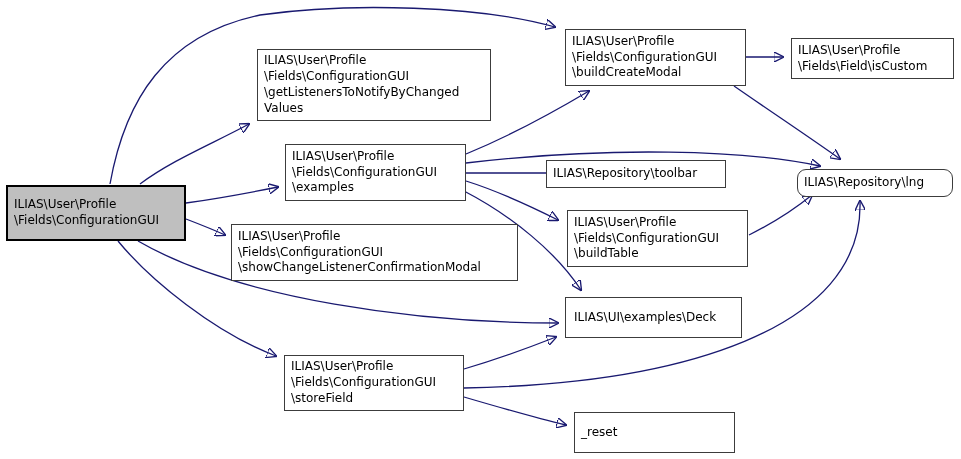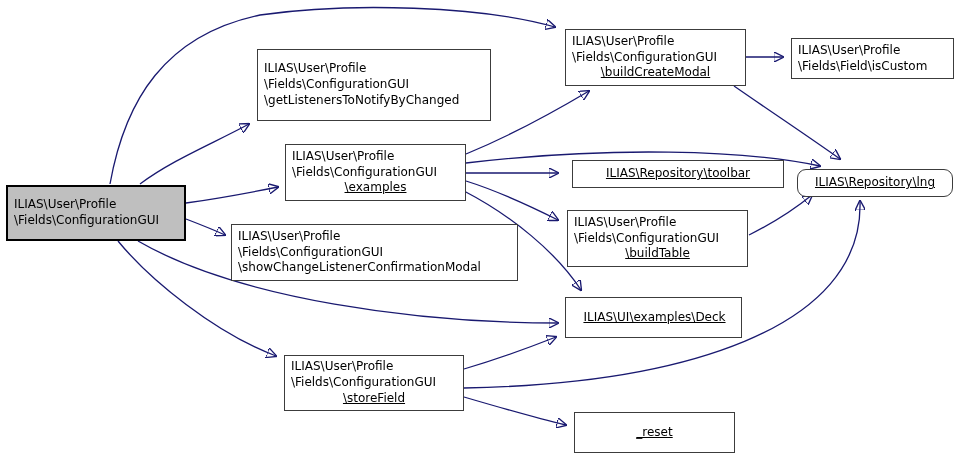--- a/index.html
+++ b/index.html
@@ -26,31 +26,31 @@
     position:absolute;
     box-sizing:border-box;
     background:var(--node_fill);
     border:1px solid var(--node_border);
     display:flex;flex-direction:column;justify-content:center;
     padding:2px 6px;
     line-height:1.32;
     cursor:pointer;
   }
   .node .nl{white-space:pre-line;text-align:left;}
-  .node .nc{text-align:center;white-space:pre;text-decoration:underline;}
+  .node .nc{white-space:pre;}
   .node.hl{background:var(--highlight_fill);border:2px solid #000;}
 
   
   .n-createCmd{left:6px;top:185px;width:180px;height:56px;}
   .n-getListeners{left:257px;top:49px;width:234px;height:72px;}
   .n-showCmd{left:285px;top:144px;width:181px;height:57px;}
   .n-showChangeModal{left:231px;top:224px;width:287px;height:57px;}
   .n-buildCreateModal{left:565px;top:29px;width:181px;height:57px;}
   .n-isCustom{left:791px;top:38px;width:163px;height:41px;}
-  .n-toolbar{left:572px;top:160px;width:212px;height:28px;}
+  .n-toolbar{left:546px;top:160px;width:180px;height:28px;}
   .n-buildTable{left:567px;top:210px;width:181px;height:57px;}
   .n-deckRepository{left:565px;top:297px;width:177px;height:41px;padding-left:8px;}
   .n-lng{left:797px;top:169px;width:156px;height:28px;border-radius:9px;}
   .n-storeField{left:284px;top:355px;width:180px;height:56px;}
   .n-reset{left:574px;top:412px;width:161px;height:41px;}
 </style>
 </head>
 <body>
 
 <div class="stage">
@@ -82,20 +82,21 @@
 
   <div class="node hl n-createCmd">
     <div class="nl">ILIAS\User\Profile
 \Fields\ConfigurationGUI</div>
   </div>
 
   <div class="node n-getListeners">
     <div class="nl">ILIAS\User\Profile
 \Fields\ConfigurationGUI
 \getListenersToNotifyByChanged</div>
+    <div class="nc">Values</div>
   </div>
 
   <div class="node n-showCmd">
     <div class="nl">ILIAS\User\Profile
 \Fields\ConfigurationGUI</div>
     <div class="nc">\examples</div>
   </div>
 
   <div class="node n-showChangeModal">
     <div class="nl">ILIAS\User\Profile

